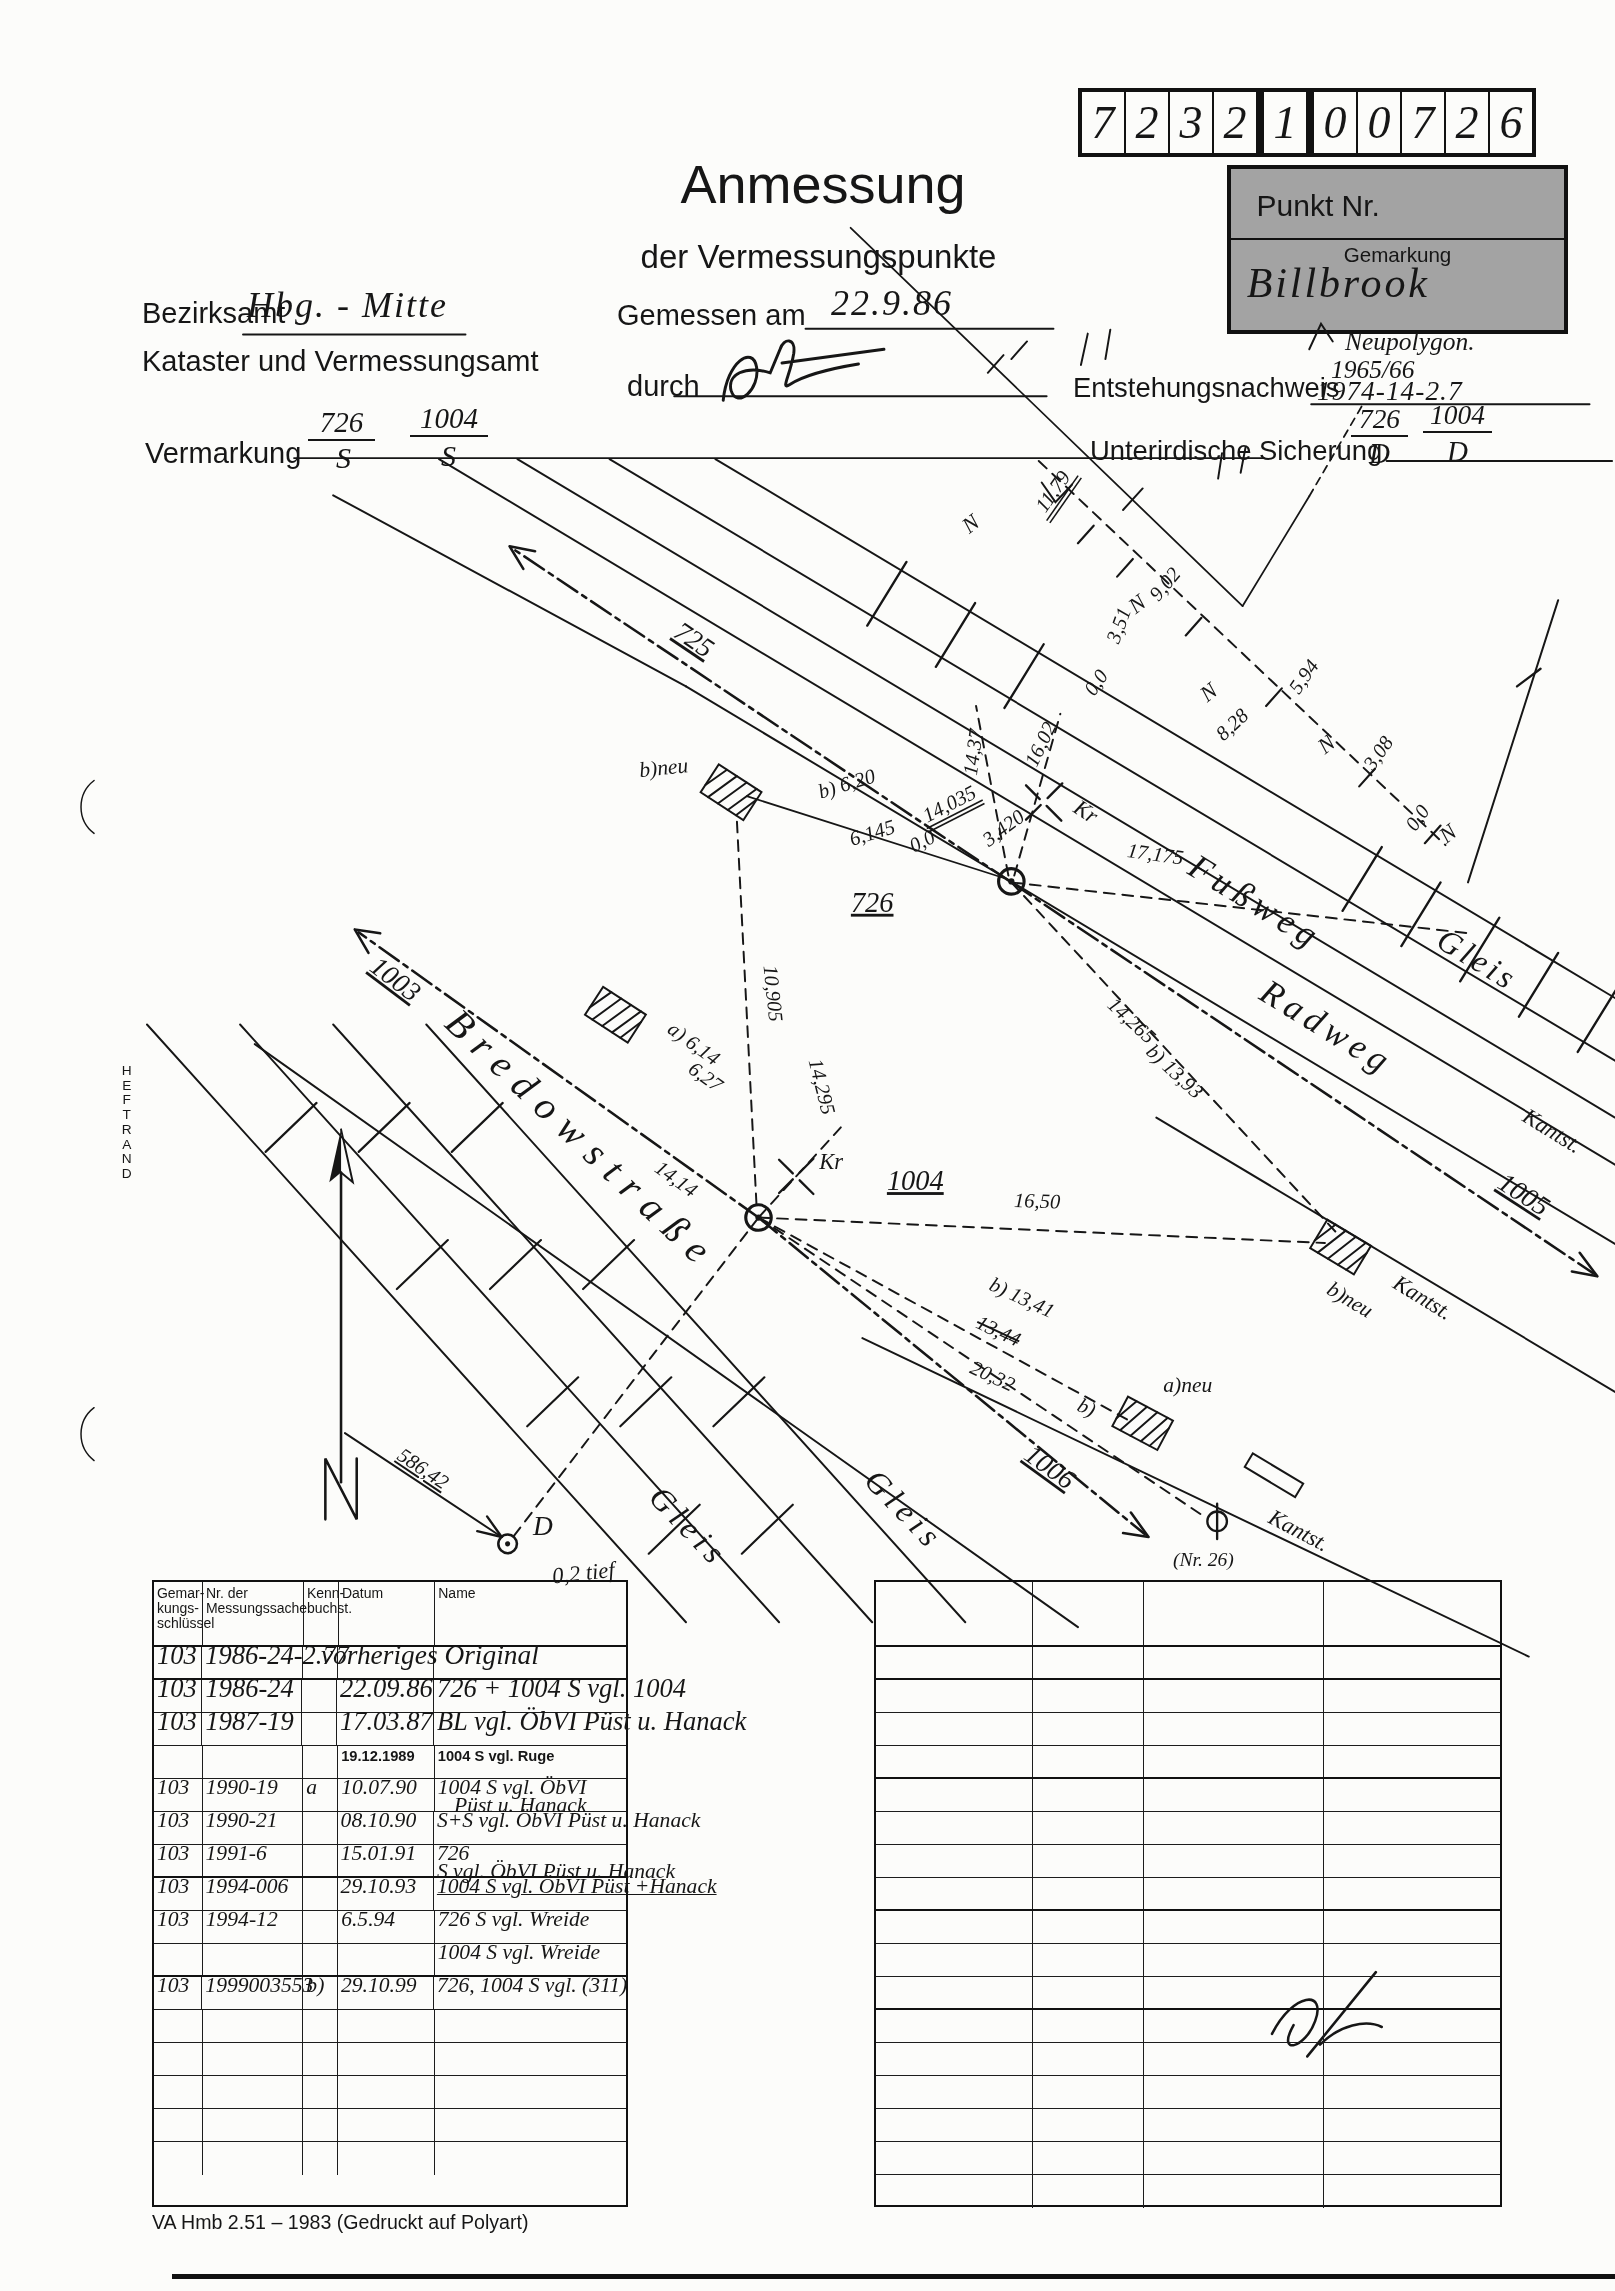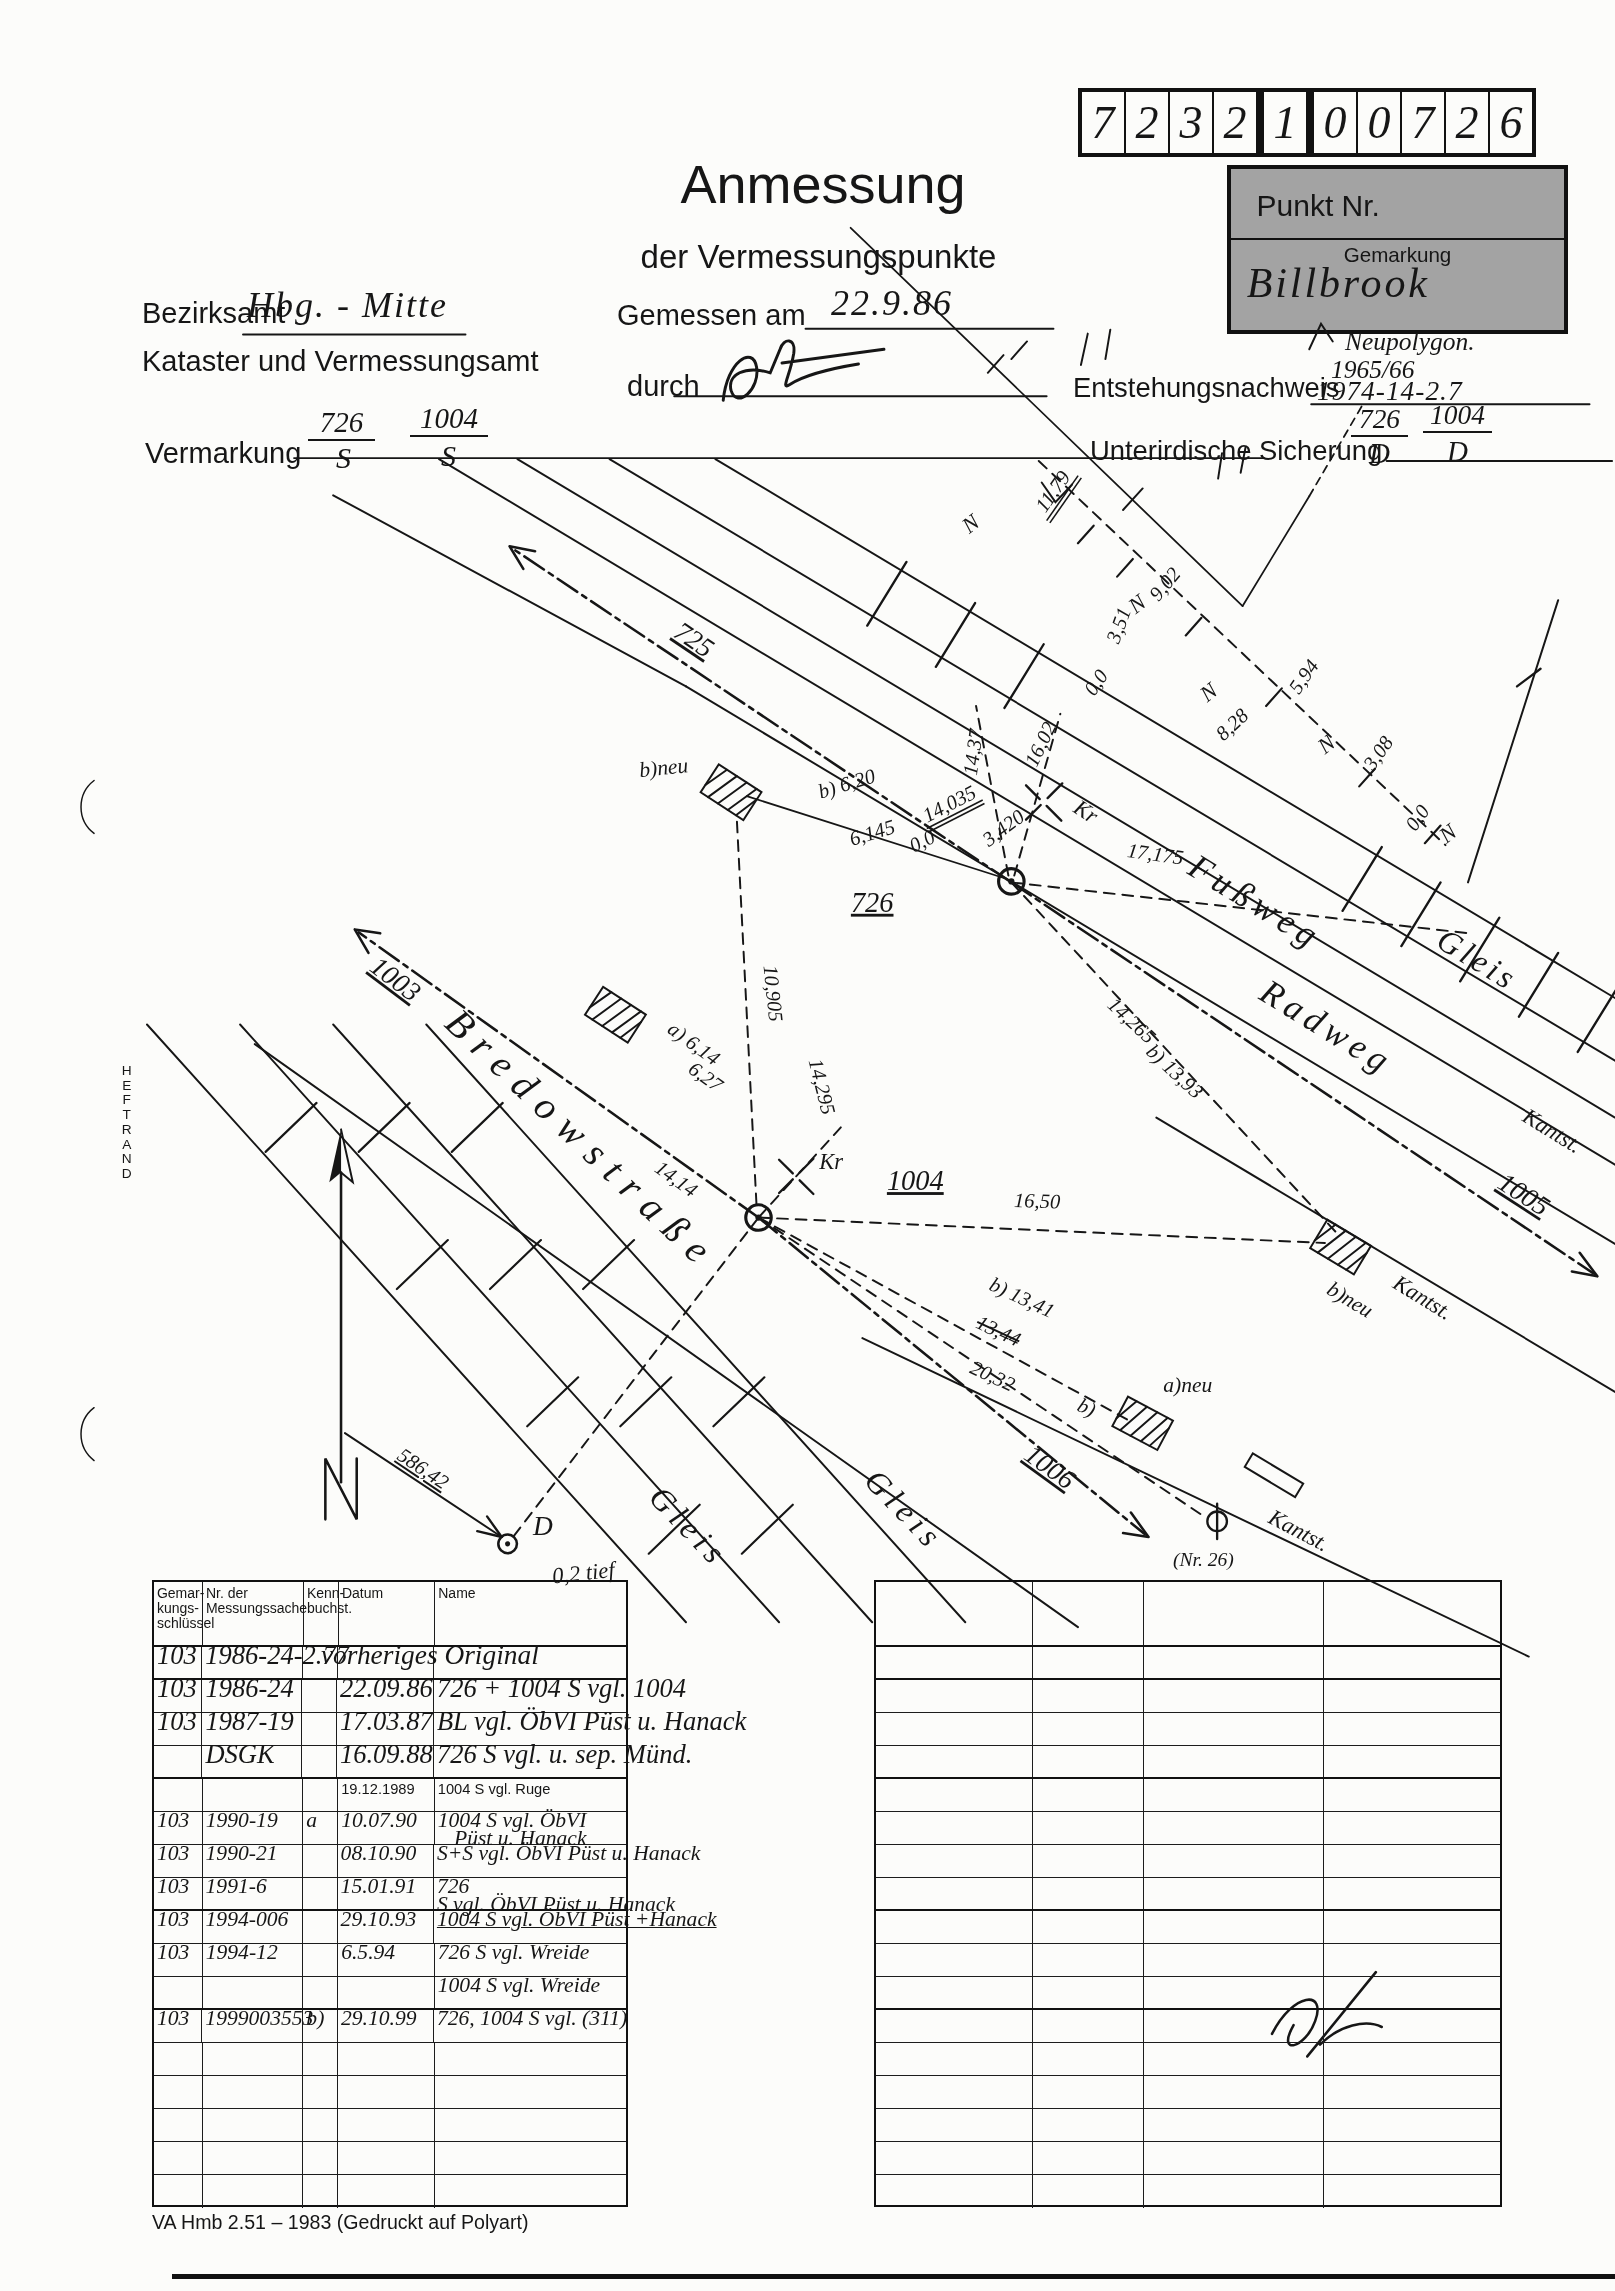--- a/index.html
+++ b/index.html
@@ -336,28 +336,21 @@
         <div class="tcell" style="width: 97px; position: relative;"><span class="hwcell bigcell">22.09.86</span></div>
         <div class="tcell" style="width: 192px; position: relative;"><span class="hwcell bigcell">726 + 1004 S vgl. 1004</span></div>
       </div>
       <div class="trow" style="height: 33px;">
         <div class="tcell" style="width: 49px; position: relative;"><span class="hwcell bigcell">103</span></div>
         <div class="tcell" style="width: 101px; position: relative;"><span class="hwcell bigcell">1987-19</span></div>
         <div class="tcell" style="width: 35px; position: relative;"><span class="hwcell bigcell"></span></div>
         <div class="tcell" style="width: 97px; position: relative;"><span class="hwcell bigcell">17.03.87</span></div>
         <div class="tcell" style="width: 192px; position: relative;"><span class="hwcell bigcell">BL vgl. ÖbVI Püst u. Hanack</span></div>
       </div>
-      <div class="trow thick" style="height: 33px;">
-        <div class="tcell" style="width: 49px; position: relative;"><span class="hwcell bigcell"></span></div>
-        <div class="tcell" style="width: 101px; position: relative;"><span class="hwcell bigcell">DSGK</span></div>
-        <div class="tcell" style="width: 35px; position: relative;"><span class="hwcell bigcell"></span></div>
-        <div class="tcell" style="width: 97px; position: relative;"><span class="hwcell bigcell">16.09.88</span></div>
-        <div class="tcell" style="width: 192px; position: relative;"><span class="hwcell bigcell">726 S vgl. u. sep. Münd.</span></div>
-      </div>
-      <div class="trow" style="height: 33px;">
+      <div class="trow" style="height: 33px; font-weight: bold;">
         <div class="tcell" style="width: 49px; position: relative;"><span class="printcell"></span></div>
         <div class="tcell" style="width: 101px; position: relative;"><span class="printcell"></span></div>
         <div class="tcell" style="width: 35px; position: relative;"><span class="printcell"></span></div>
         <div class="tcell" style="width: 97px; position: relative;"><span class="printcell">19.12.1989</span></div>
         <div class="tcell" style="width: 192px; position: relative;"><span class="printcell">1004 S vgl. Ruge</span></div>
       </div>
       <div class="trow" style="height: 33px;">
         <div class="tcell" style="width: 49px; position: relative;"><span class="hwcell">103</span></div>
         <div class="tcell" style="width: 101px; position: relative;"><span class="hwcell">1990-19</span></div>
         <div class="tcell" style="width: 35px; position: relative;"><span class="hwcell">a</span></div>

